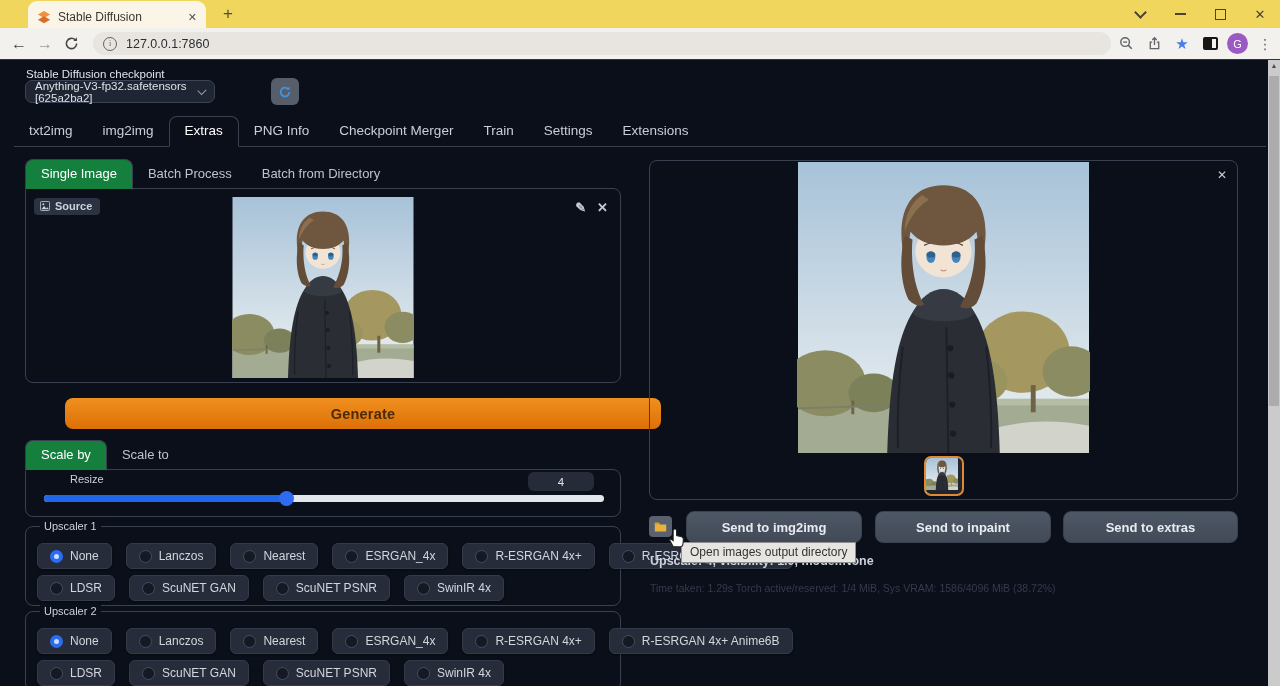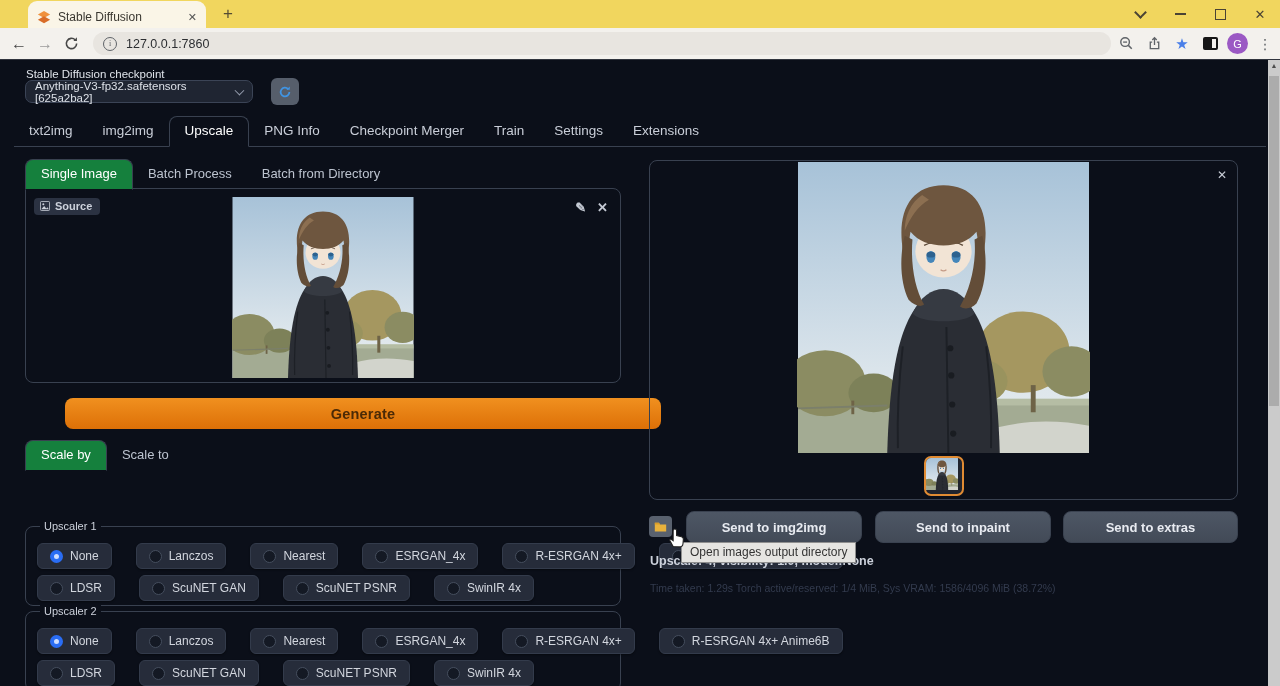--- a/index.html
+++ b/index.html
@@ -32,21 +32,21 @@
   .tbic{width:22px;height:22px;display:flex;align-items:center;justify-content:center;}
   .star{color:#4a7fe8;font-size:15px;}
   .sidebar-ic{width:15px;height:13px;background:#161616;border-radius:2px;position:relative;}
   .sidebar-ic:after{content:"";position:absolute;right:2px;top:2px;width:4px;height:9px;background:#f3f1ed;}
   .avatar{width:21px;height:21px;border-radius:50%;background:#9b59c4;color:#fff;font-size:11px;
     display:flex;align-items:center;justify-content:center;}
   .dots{color:#5f6368;font-size:14px;}
   
   .page-sep{position:absolute;left:0;top:59px;width:1280px;height:1px;background:#30343d;}
   .ckpt-label{position:absolute;left:26px;top:68px;font-size:11.5px;color:#dfe3ea;}
-  .ckpt-select{position:absolute;left:25px;top:80px;width:228px;height:23px;background:#1f2532;
+  .ckpt-select{position:absolute;left:25px;top:80px;width:190px;height:23px;background:#1f2532;
     border:1px solid #3b4456;border-radius:7px;display:flex;align-items:center;padding:4px 9px;
     box-sizing:border-box;font-size:11.5px;color:#dde1e8;}
   .chev-sm{width:6px;height:6px;border-right:1.6px solid #949cac;border-bottom:1.6px solid #949cac;
     transform:rotate(45deg);margin-left:auto;margin-top:-3px;}
   .ckpt-refresh{position:absolute;left:271px;top:78px;width:28px;height:27px;background:#565e6b;
     border-radius:6px;display:flex;align-items:center;justify-content:center;}
   
   .tabline{position:absolute;left:14px;top:119px;width:1252px;height:27px;border-bottom:1px solid #394150;
     display:flex;align-items:flex-end;}
   .mtab{font-size:13.5px;color:#c9ced8;padding:6px 15px 8px 15px;position:relative;}
@@ -73,21 +73,21 @@
   .numbox{position:absolute;right:26px;top:2px;width:66px;height:19px;background:#252b38;border-radius:6px;
     display:flex;align-items:center;justify-content:center;font-size:11.5px;color:#e2e6ed;}
   .slider{position:absolute;left:18px;top:25px;width:560px;height:7px;background:#e3e6ea;border-radius:4px;}
   .slider .fill{position:absolute;left:0;top:0;height:7px;width:43.2%;background:#2166e8;border-radius:4px;}
   .slider .handle{position:absolute;left:calc(43.2% - 7px);top:-4px;width:15px;height:15px;border-radius:50%;
     background:#2f6bf0;}
   .upsbox{position:absolute;left:25px;width:596px;height:80px;border:1px solid #394150;border-radius:8px;
     box-sizing:border-box;}
   .upsbox .legend{position:absolute;left:14px;top:-7px;font-size:11px;color:#ccd1db;background:#0b0f19;
     padding:0 4px;}
-  .pillrow{position:absolute;left:11px;display:flex;gap:24px;}
+  .pillrow{position:absolute;left:11px;display:flex;gap:14px;}
   .pill{display:flex;align-items:center;gap:7px;padding:0 12px;height:24px;background:#262c3a;
     border:1px solid #333b4b;border-radius:6px;font-size:12px;color:#d2d6de;
     box-shadow:0 1px 2px rgba(0,0,0,.4);white-space:nowrap;}
   .radio{width:13px;height:13px;border-radius:50%;background:#141924;border:1px solid #454e5e;
     box-sizing:border-box;}
   .radio.checked{background:#cfdefe;border:4px solid #2a6df4;}
   
   .outbox{position:absolute;left:649px;top:160px;width:589px;height:340px;border:1px solid #394150;
     border-radius:8px;box-sizing:border-box;}
   .outclose{position:absolute;right:10px;top:7px;font-size:12px;color:#c8cdd6;}
@@ -227,21 +227,21 @@
   <div class="ckpt-refresh">
     <svg width="14" height="14" viewBox="0 0 16 16">
       <path d="M13 8 A5 5 0 1 1 11.6 4.6" stroke="#4095e5" stroke-width="2" fill="none"></path>
       <path d="M13.4 1.6 L13.4 5.4 L9.6 5.4 Z" fill="#4095e5"></path>
     </svg>
   </div>
 
   <div class="tabline">
     <div class="mtab">txt2img</div>
     <div class="mtab">img2img</div>
-    <div class="mtab active">Upscale</div>
+    <div class="mtab active">Extras</div>
     <div class="mtab">PNG Info</div>
     <div class="mtab">Checkpoint Merger</div>
     <div class="mtab">Train</div>
     <div class="mtab">Settings</div>
     <div class="mtab">Extensions</div>
   </div>
 
   <div class="subtabs">
     <div class="stab active">Single Image</div>
     <div class="stab">Batch Process</div>
@@ -264,20 +264,28 @@
     <svg class="srcimg" viewBox="0 0 300 300">
         <use href="#scene"></use>
       </svg>
   </div>
 
   <div class="genbtn">Generate</div>
 
   <div class="scaletabs">
     <div class="stab active">Scale by</div>
     <div class="stab">Scale to</div>
+  </div>
+  <div class="scalebox">
+    <div class="resize-lbl">Resize</div>
+    <div class="numbox">4</div>
+    <div class="slider">
+      <div class="fill"></div>
+      <div class="handle"></div>
+    </div>
   </div>
 
   <div class="upsbox" style="top:526px">
     <div class="legend">Upscaler 1</div>
     <div class="pillrow" style="top:16px">
       <label class="pill">
           <span class="radio checked"></span>
           <span>None</span>
         </label>
       <label class="pill">

